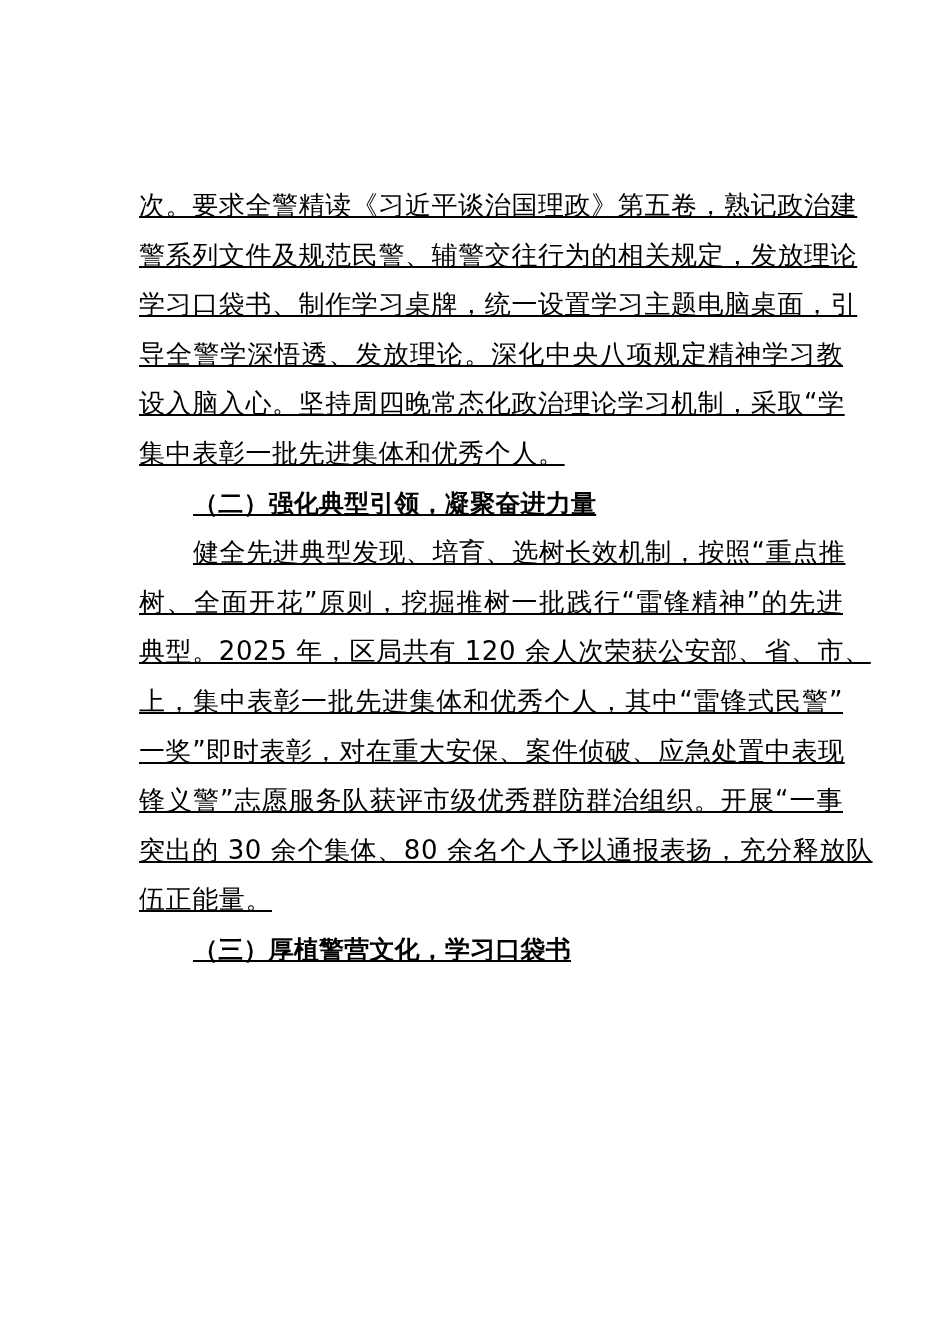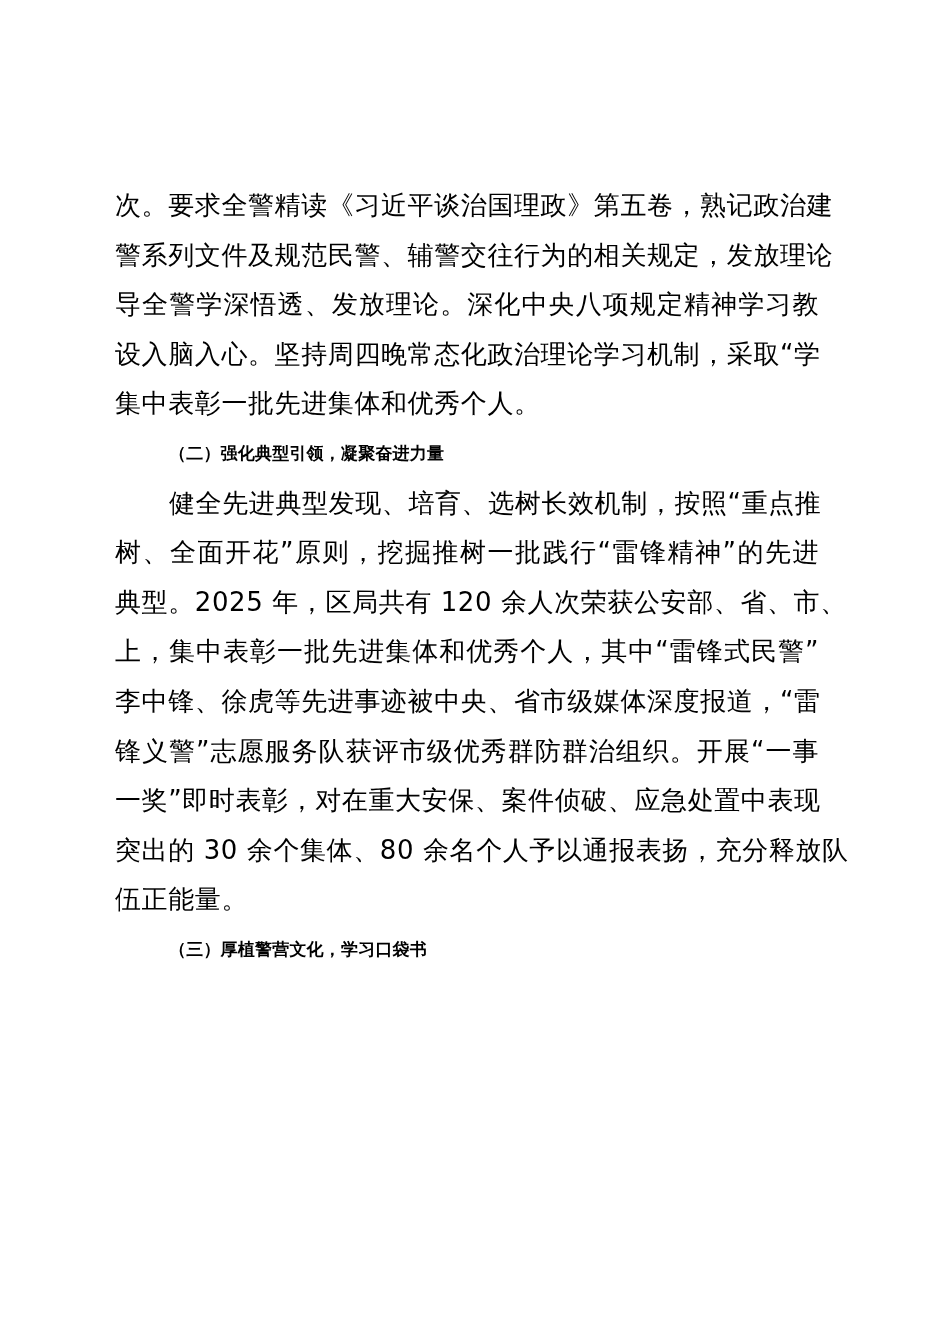--- a/index.html
+++ b/index.html
@@ -10,72 +10,73 @@
     body {
       width: 950px;
       height: 1344px;
       position: relative;
       overflow: hidden;
       font-family: "DejaVu Sans", "Liberation Sans", sans-serif;
       color: #000000;
     }
     .page {
       position: absolute;
-      left: 115px;
+      left: 139px;
       top: 181px;
       width: 704px;
+      text-decoration: underline;
     }
     .line {
       height: 49.6px;
       line-height: 49.6px;
       font-size: 26px;
       white-space: nowrap;
       letter-spacing: 0.6px;
       text-align: justify;
       text-align-last: justify;
       overflow: visible;
     }
     .line.last {
       text-align-last: left;
     }
     .line.indent {
       padding-left: 54px;
     }
     .heading {
       height: 49.6px;
       line-height: 49.6px;
-      font-size: 17px;
+      font-size: 25px;
       font-weight: bold;
       padding-left: 54px;
       white-space: nowrap;
       letter-spacing: 0.2px;
     }
   </style>
 </head>
 <body>
 
 <div class="page">
 
   <div>
     <div class="line">次。要求全警精读《习近平谈治国理政》第五卷，熟记政治建</div>
     <div class="line">警系列文件及规范民警、辅警交往行为的相关规定，发放理论</div>
+    <div class="line">学习口袋书、制作学习桌牌，统一设置学习主题电脑桌面，引</div>
     <div class="line">导全警学深悟透、发放理论。深化中央八项规定精神学习教</div>
     <div class="line">设入脑入心。坚持周四晚常态化政治理论学习机制，采取“学</div>
     <div class="line last">集中表彰一批先进集体和优秀个人。</div>
   </div>
 
   <div class="heading">（二）强化典型引领，凝聚奋进力量</div>
 
   <div>
     <div class="line indent">健全先进典型发现、培育、选树长效机制，按照“重点推</div>
     <div class="line">树、全面开花”原则，挖掘推树一批践行“雷锋精神”的先进</div>
     <div class="line">典型。2025 年，区局共有 120 余人次荣获公安部、省、市、</div>
     <div class="line">上，集中表彰一批先进集体和优秀个人，其中“雷锋式民警”</div>
-    <div class="line">李中锋、徐虎等先进事迹被中央、省市级媒体深度报道，“雷</div>
+    <div class="line">一奖”即时表彰，对在重大安保、案件侦破、应急处置中表现</div>
     <div class="line">锋义警”志愿服务队获评市级优秀群防群治组织。开展“一事</div>
-    <div class="line">一奖”即时表彰，对在重大安保、案件侦破、应急处置中表现</div>
     <div class="line">突出的 30 余个集体、80 余名个人予以通报表扬，充分释放队</div>
     <div class="line last">伍正能量。</div>
   </div>
 
   <div class="heading">（三）厚植警营文化，学习口袋书</div>
 
 </div>
 
 </body></html>

